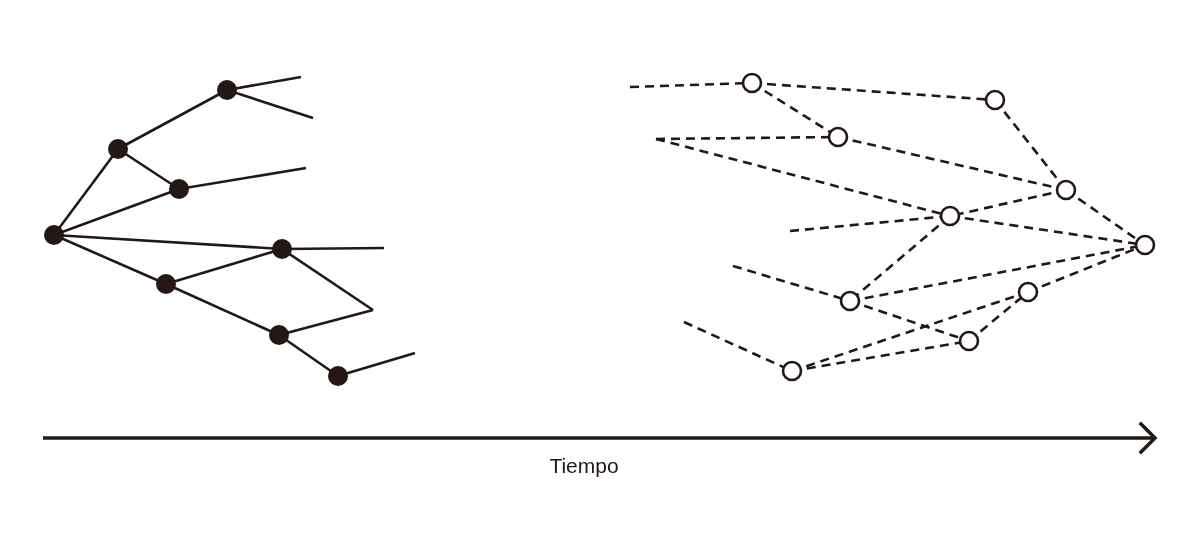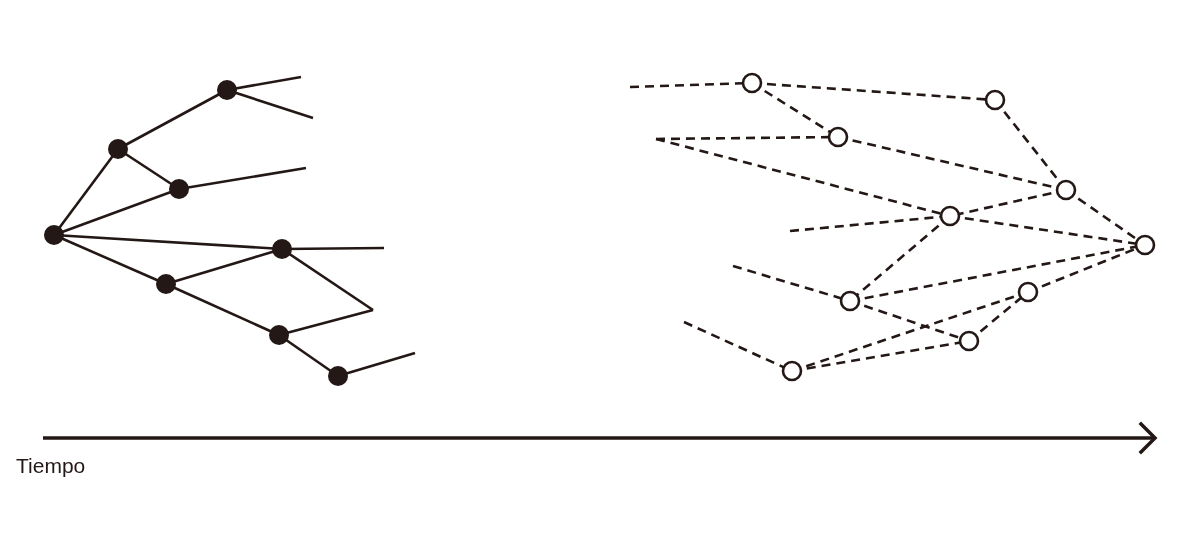--- a/index.html
+++ b/index.html
@@ -1,20 +1,20 @@
 <!DOCTYPE html>
 <html><head>
 <meta charset="utf-8">
 <style>
   html, body { margin: 0; padding: 0; background: #ffffff; }
   body { width: 1200px; height: 543px; position: relative; overflow: hidden; }
   svg { position: absolute; left: 0; top: 0; }
   .axis-label {
-    position: absolute; left: 16px; width: 1152px; top: 454px;
-    font-family: "Liberation Sans", sans-serif;
+    position: absolute; left: 8px; width: 1152px; top: 454px;
+    text-align: center; font-family: "Liberation Sans", sans-serif;
     font-size: 21px; color: #231815;
   }
   .axis-label span { position: relative; left: 0; }
 </style>
 </head>
 <body>
 
 <svg id="diagram" width="1200" height="543" viewBox="0 0 1200 543" xmlns="http://www.w3.org/2000/svg">
   <g id="left-edges">
       <line x1="54" y1="235" x2="118" y2="149" stroke="#231815" stroke-width="2.6"></line>

